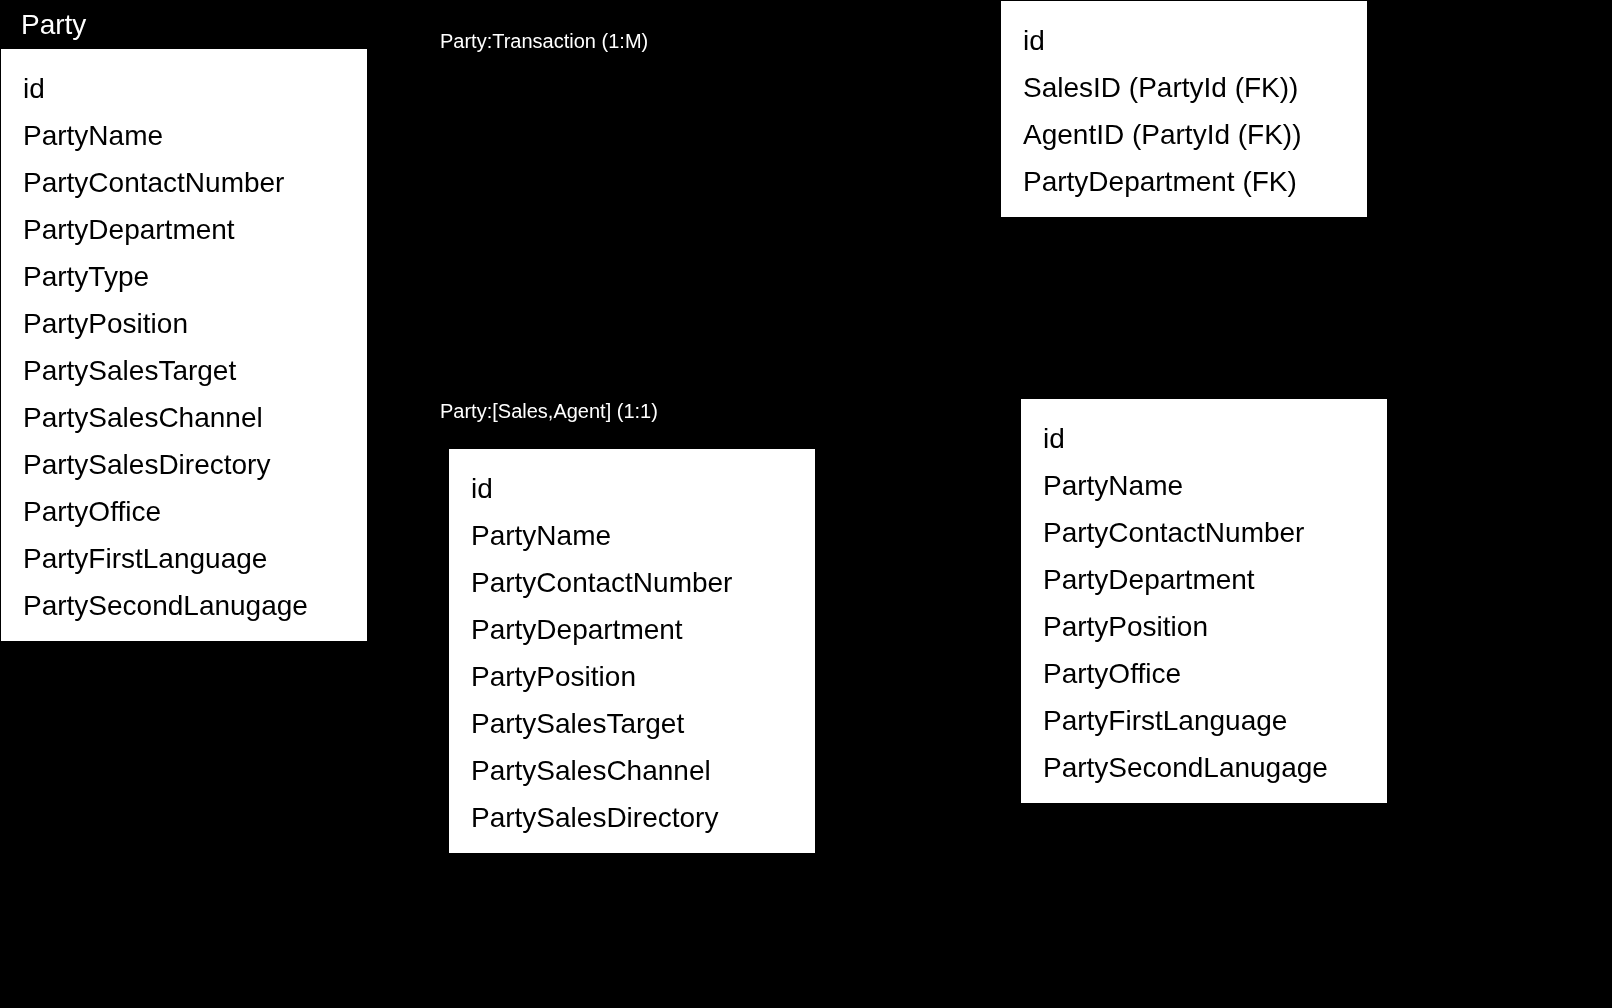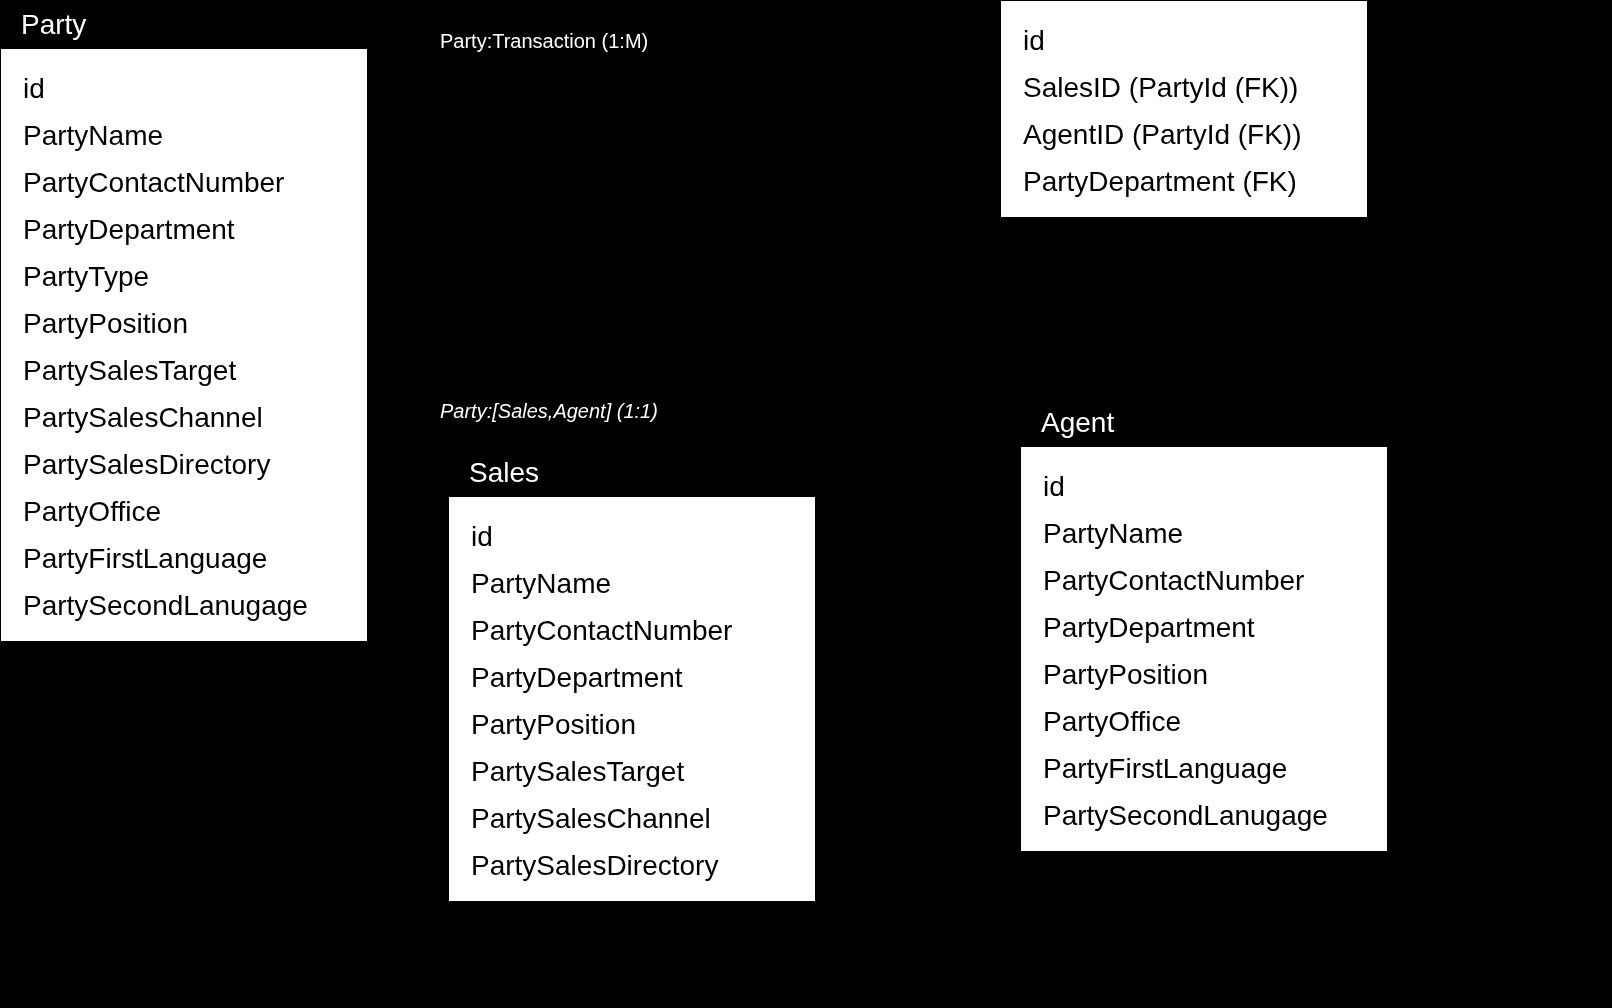--- a/index.html
+++ b/index.html
@@ -88,41 +88,39 @@
 <div class="entity-box" id="entity-transaction">
   <div class="attribute-list">
     <div class="attribute">id</div>
     <div class="attribute">SalesID (PartyId (FK))</div>
     <div class="attribute">AgentID (PartyId (FK))</div>
     <div class="attribute">PartyDepartment (FK)</div>
   </div>
 </div>
 
 <div class="entity-box" id="entity-sales">
-  <div class="entity-header">Sales</div>
   <div class="attribute-list">
     <div class="attribute">id</div>
     <div class="attribute">PartyName</div>
     <div class="attribute">PartyContactNumber</div>
     <div class="attribute">PartyDepartment</div>
     <div class="attribute">PartyPosition</div>
     <div class="attribute">PartySalesTarget</div>
     <div class="attribute">PartySalesChannel</div>
     <div class="attribute">PartySalesDirectory</div>
   </div>
 </div>
 
 <div class="entity-box" id="entity-agent">
-  <div class="entity-header">Agent</div>
   <div class="attribute-list">
     <div class="attribute">id</div>
     <div class="attribute">PartyName</div>
     <div class="attribute">PartyContactNumber</div>
     <div class="attribute">PartyDepartment</div>
     <div class="attribute">PartyPosition</div>
     <div class="attribute">PartyOffice</div>
     <div class="attribute">PartyFirstLanguage</div>
     <div class="attribute">PartySecondLanugage</div>
   </div>
 </div>
 
 <div class="diagram-label" style="left:440px; top:30px;">Party:Transaction (1:M)</div>
-<div class="diagram-label" style="left:440px; top:400px;font-style:italic;">Party:[Sales,Agent] (1:1)</div>
+<div class="diagram-label" style="left:440px; top:400px;">Party:[Sales,Agent] (1:1)</div>
 
 </body></html>

